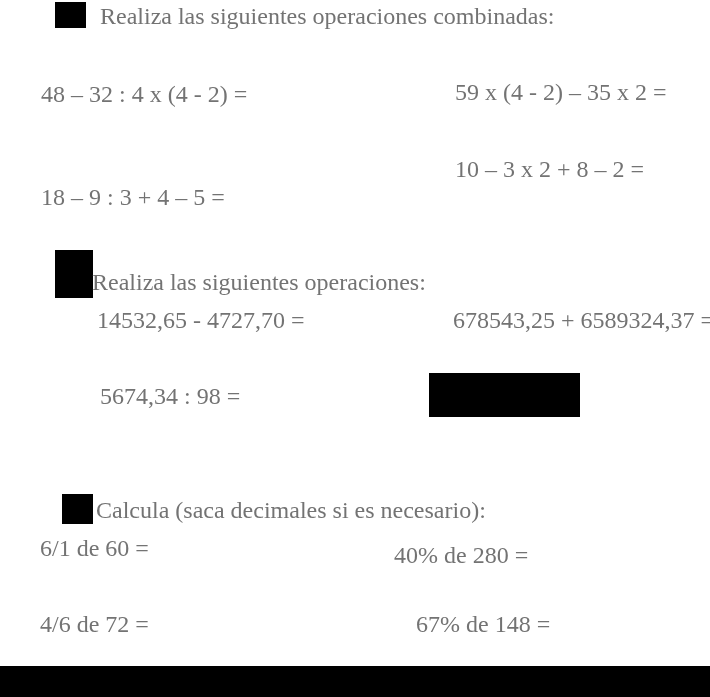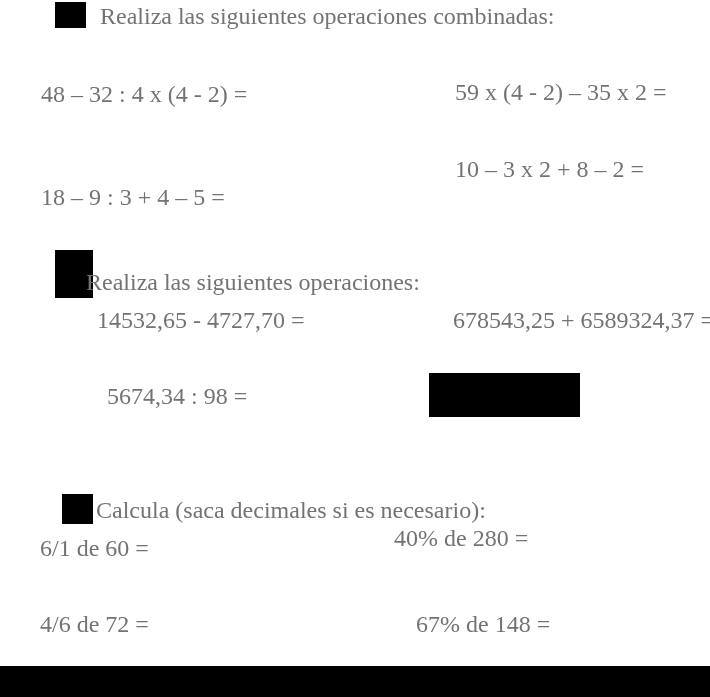--- a/index.html
+++ b/index.html
@@ -36,32 +36,32 @@
   <div class="blackbox" style="left:55px; top:2px; width:31px; height:26px;"></div>
   <div class="txt" style="left:100px; top:3px;">Realiza las siguientes operaciones combinadas:</div>
 
   <div class="txt" style="left:41px; top:81px;">48 – 32 : 4 x (4 - 2) =</div>
   <div class="txt" style="left:455px; top:79px;">59 x (4 - 2) – 35 x 2 =</div>
 
   <div class="txt" style="left:41px; top:148px;margin-top:36px;">18 – 9 : 3 + 4 – 5 =</div>
   <div class="txt" style="left:455px; top:156px;">10 – 3 x 2 + 8 – 2 =</div>
 
   <div class="blackbox" style="left:55px; top:250px; width:38px; height:48px;"></div>
-  <div class="txt" style="left:86px; top:269px;">Realiza las siguientes operaciones:</div>
+  <div class="txt" style="left:92px; top:269px;">Realiza las siguientes operaciones:</div>
 
   <div class="txt" style="left:97px; top:307px;">14532,65 - 4727,70 =</div>
   <div class="txt" style="left:453px; top:307px;">678543,25 + 6589324,37 =</div>
 
-  <div class="txt" style="left:100px; top:383px;margin-left:7px;">5674,34 : 98 =</div>
+  <div class="txt" style="left:100px; top:383px;">5674,34 : 98 =</div>
   <div class="blackbox" style="left:429px; top:373px; width:151px; height:44px;"></div>
 
   <div class="blackbox" style="left:62px; top:494px; width:31px; height:30px;"></div>
   <div class="txt" style="left:96px; top:497px;">Calcula (saca decimales si es necesario):</div>
 
   <div class="txt" style="left:40px; top:535px;">6/1 de 60 =</div>
-  <div class="txt" style="left:394px; top:525px;">40% de 280 =</div>
+  <div class="txt" style="left:394px; top:542px;">40% de 280 =</div>
 
   <div class="txt" style="left:40px; top:611px;text-align:center;">4/6 de 72 =</div>
   <div class="txt" style="left:416px; top:611px;">67% de 148 =</div>
 
   <div class="blackbox" style="left:0px; top:666px; width:710px; height:31px;"></div>
 
 </div>
 
 </body></html>

